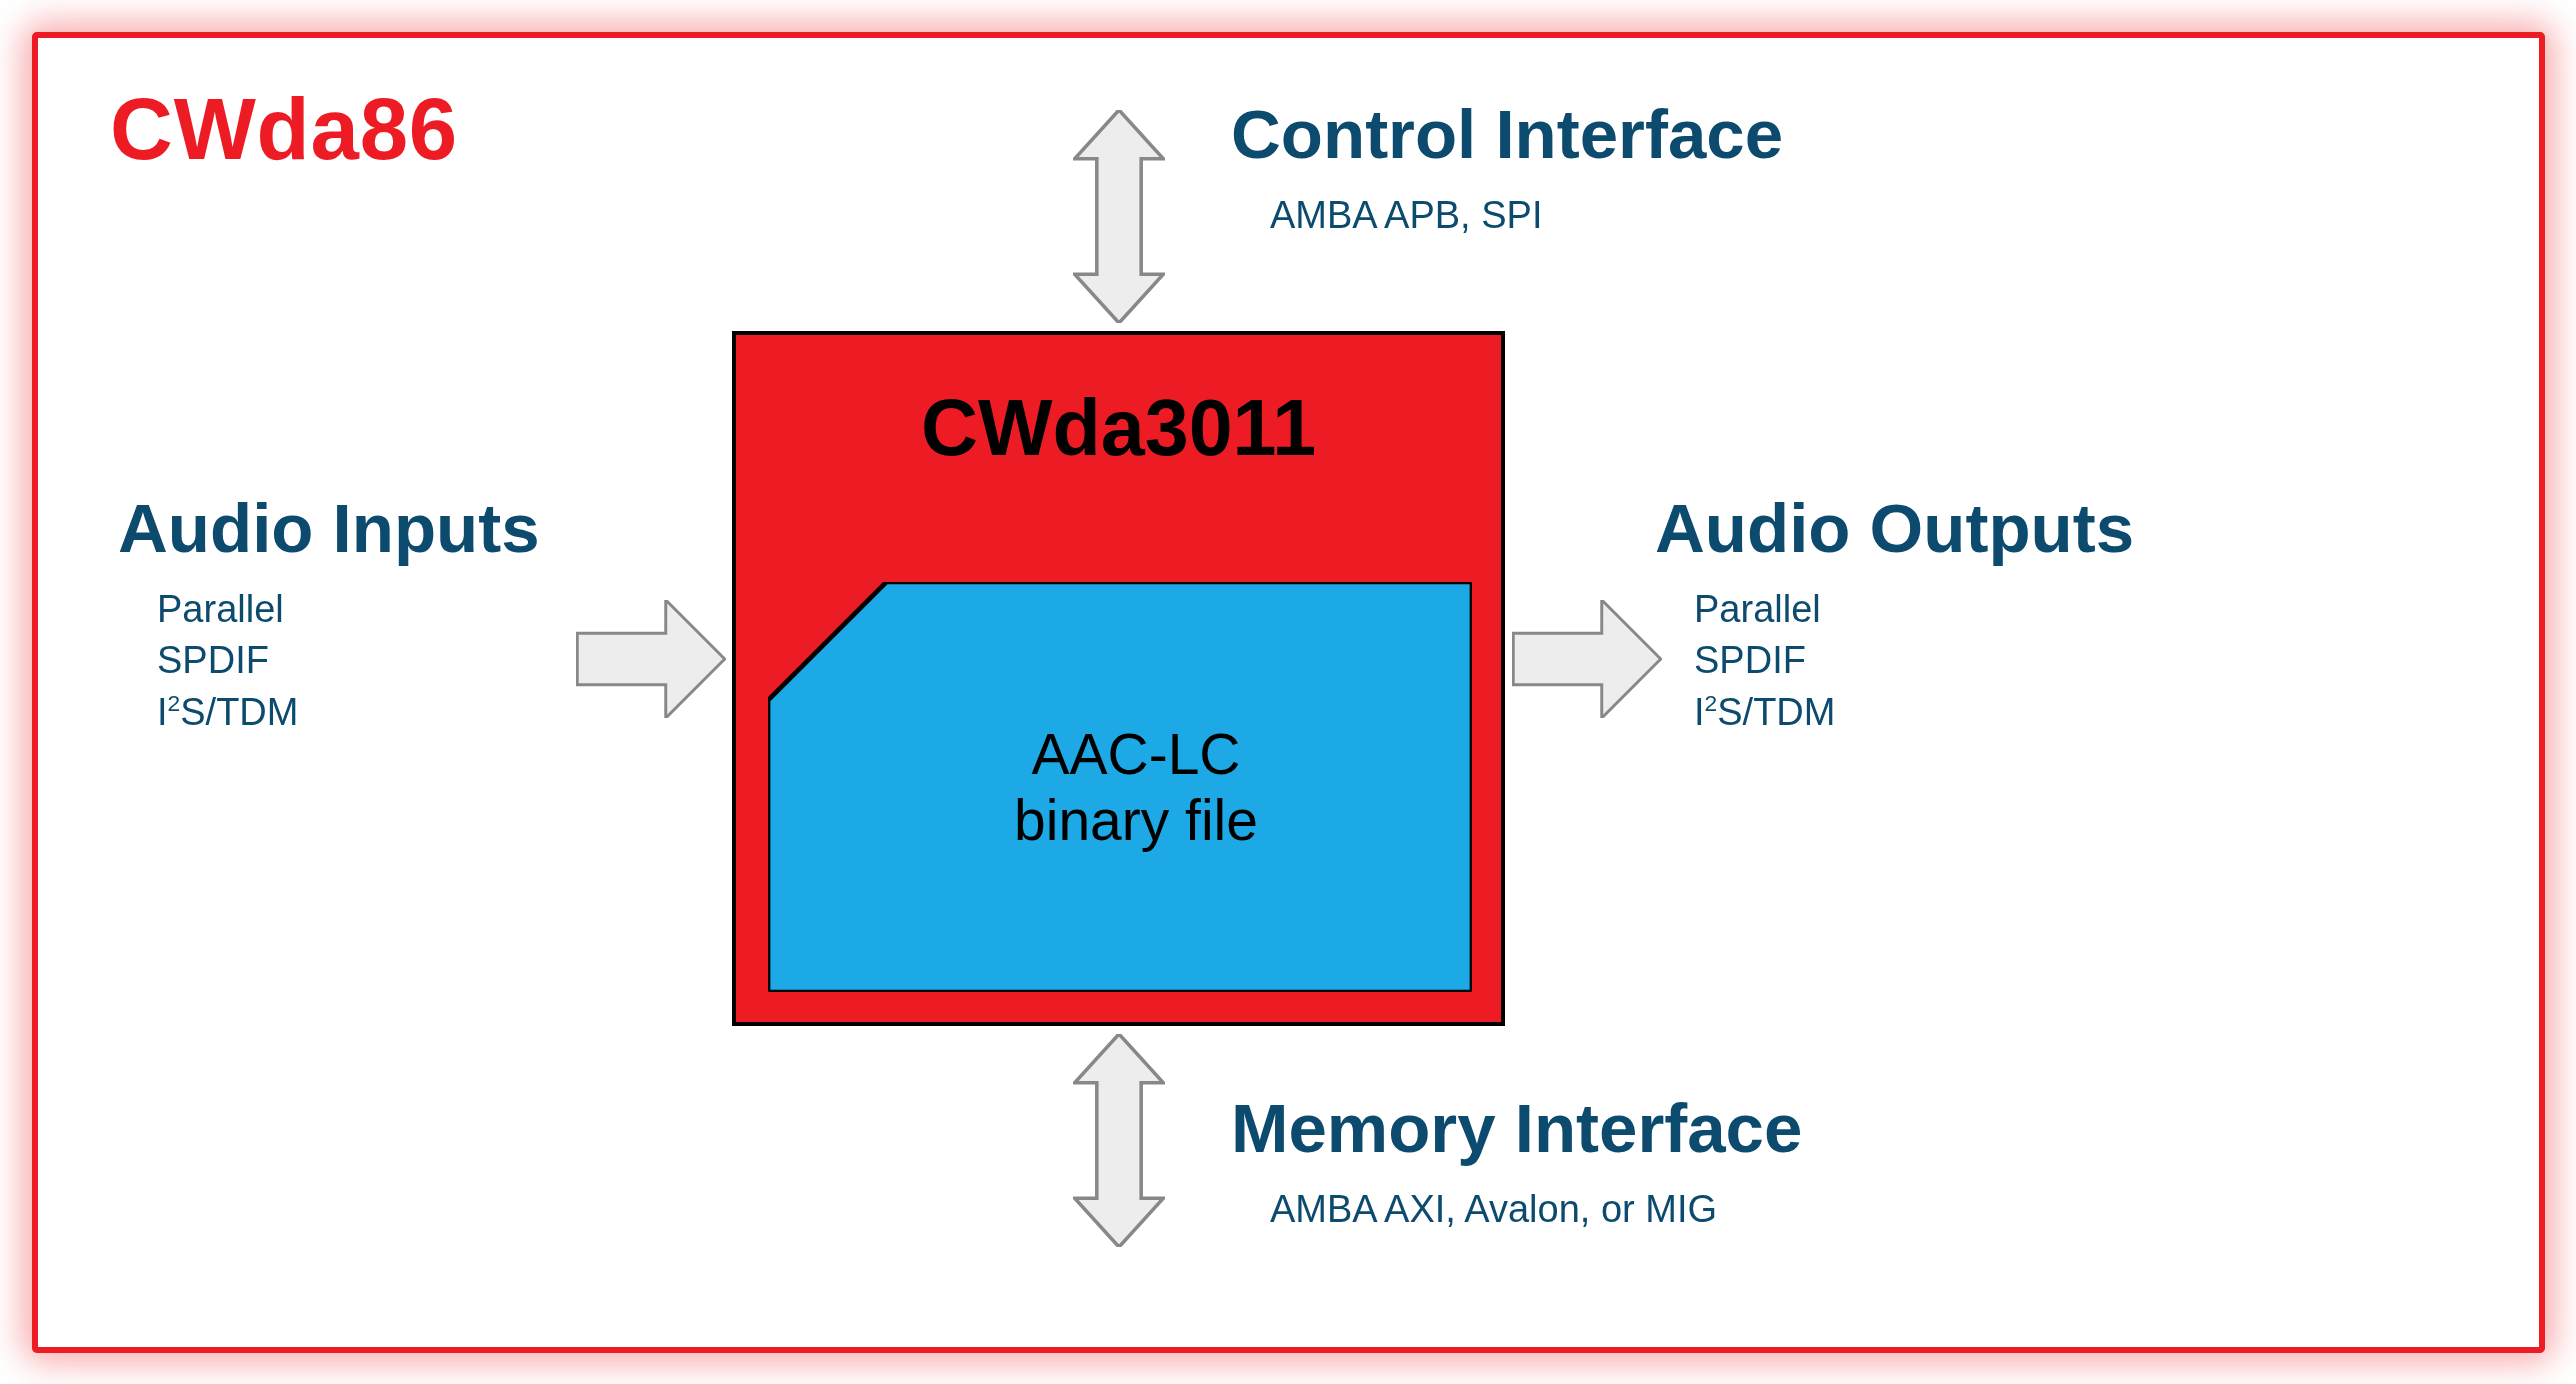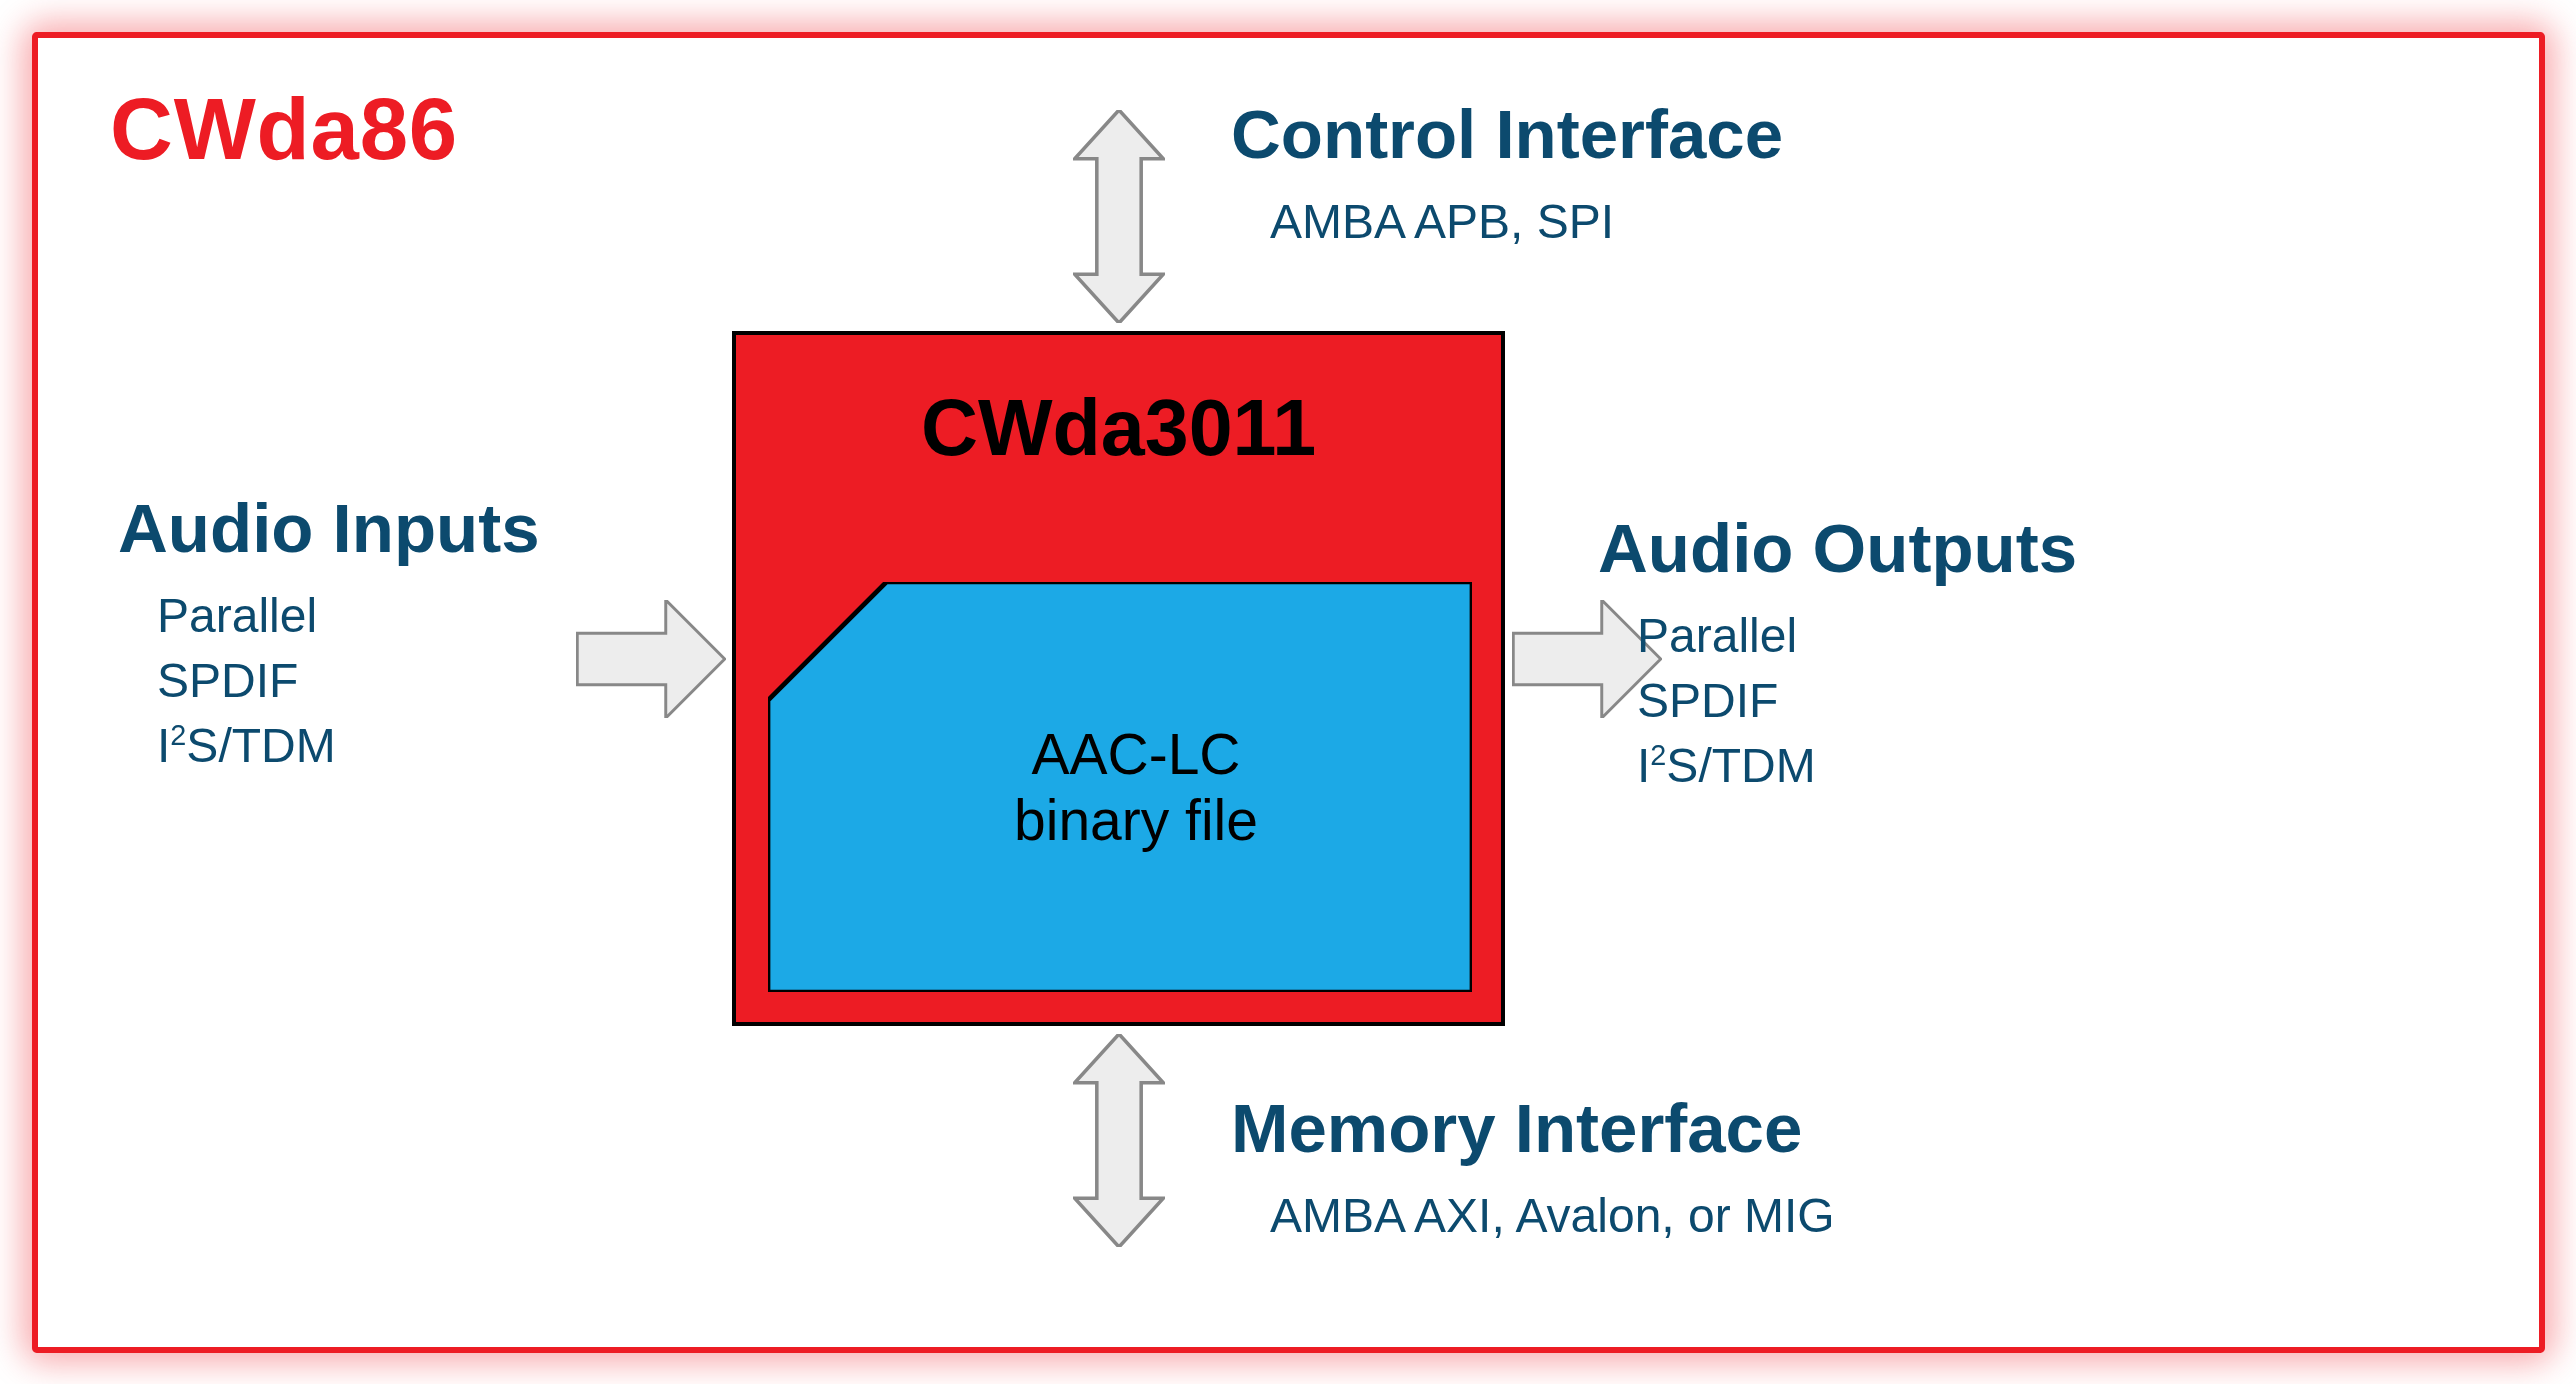--- a/index.html
+++ b/index.html
@@ -103,21 +103,21 @@
   .side-group {
     position: absolute;
     color: #0c4a6e;
   }
   .side-heading {
     font-weight: 900;
     font-size: 69px;
     margin-bottom: 16px;
   }
   .side-line {
-    font-size: 48px;
+    font-size: 38px;
     margin-left: 39px;
     line-height: 1.35;
   }
   .sup {
     vertical-align: super;
     font-size: 0.6em;
   }
 
   
   .arrow-svg {
@@ -155,21 +155,21 @@
     <div class="side-line">SPDIF</div>
     <div class="side-line">
       <span>I</span><span class="sup">2</span><span>S/TDM</span>
     </div>
   </div>
 
   <svg class="arrow-svg" style="left:1512px; top:600px; width:150px; height:118px;" viewBox="0 0 200 160">
     <polygon points="0,45 120,45 120,0 200,80 120,160 120,115 0,115" fill="#ededed" stroke="#888888" stroke-width="4"></polygon>
   </svg>
 
-  <div class="side-group" style="left:1598px; top:489px;margin-top:20px;">
+  <div class="side-group" style="left:1655px; top:489px;">
     <div class="side-heading">Audio Outputs</div>
     <div class="side-line">Parallel</div>
     <div class="side-line">SPDIF</div>
     <div class="side-line">
       <span>I</span><span class="sup">2</span><span>S/TDM</span>
     </div>
   </div>
 
   <div class="core">
     <div class="core-title">CWda3011</div>

